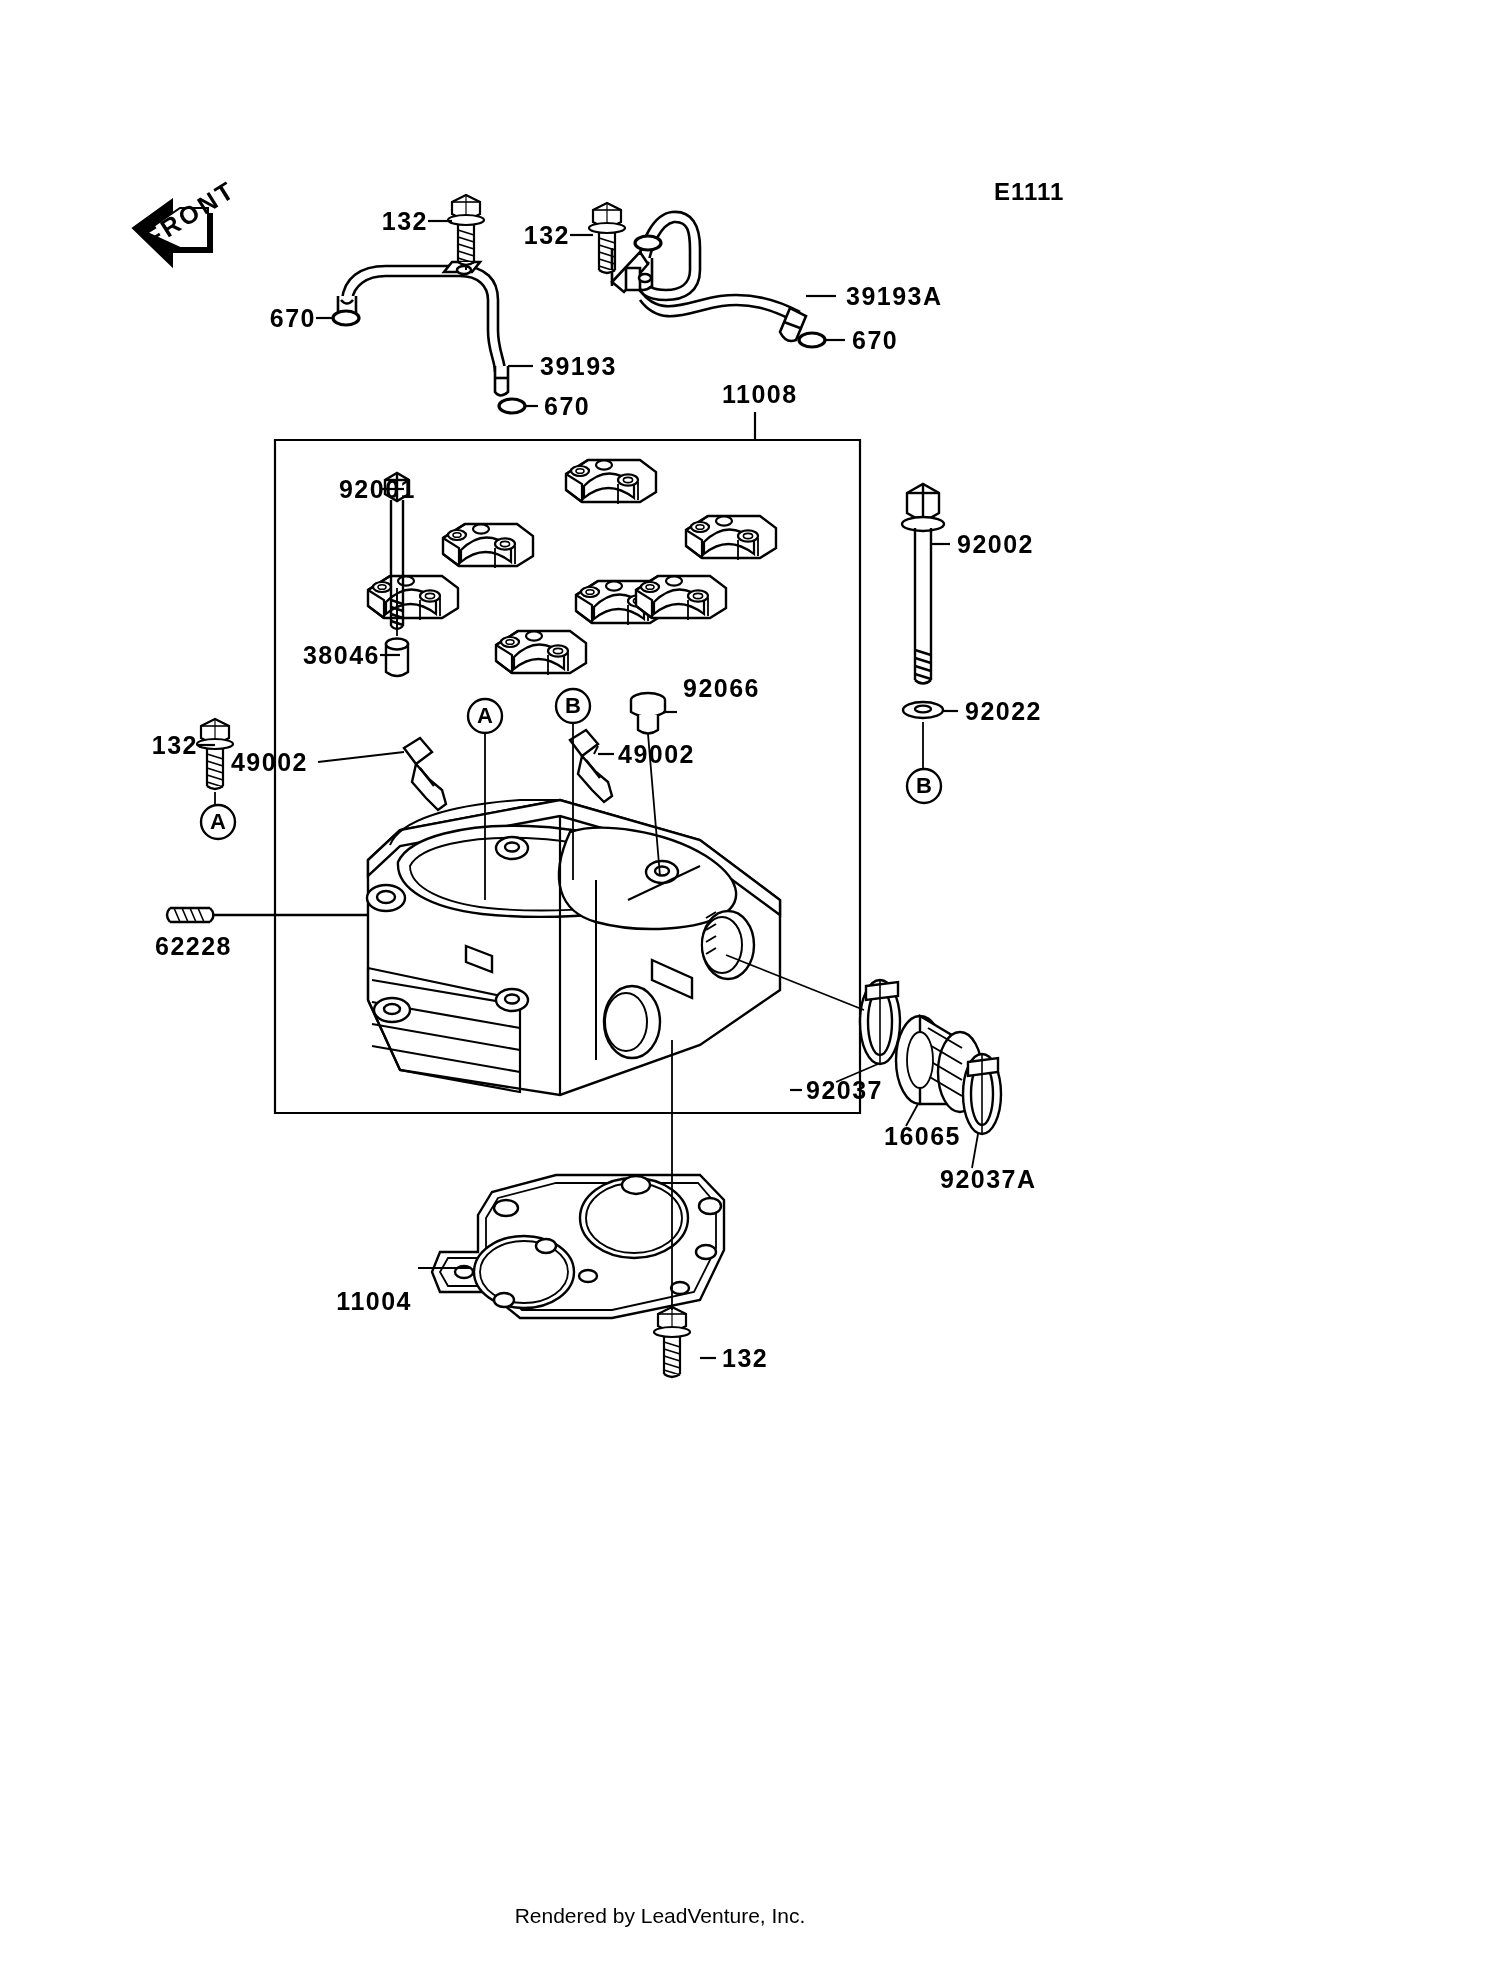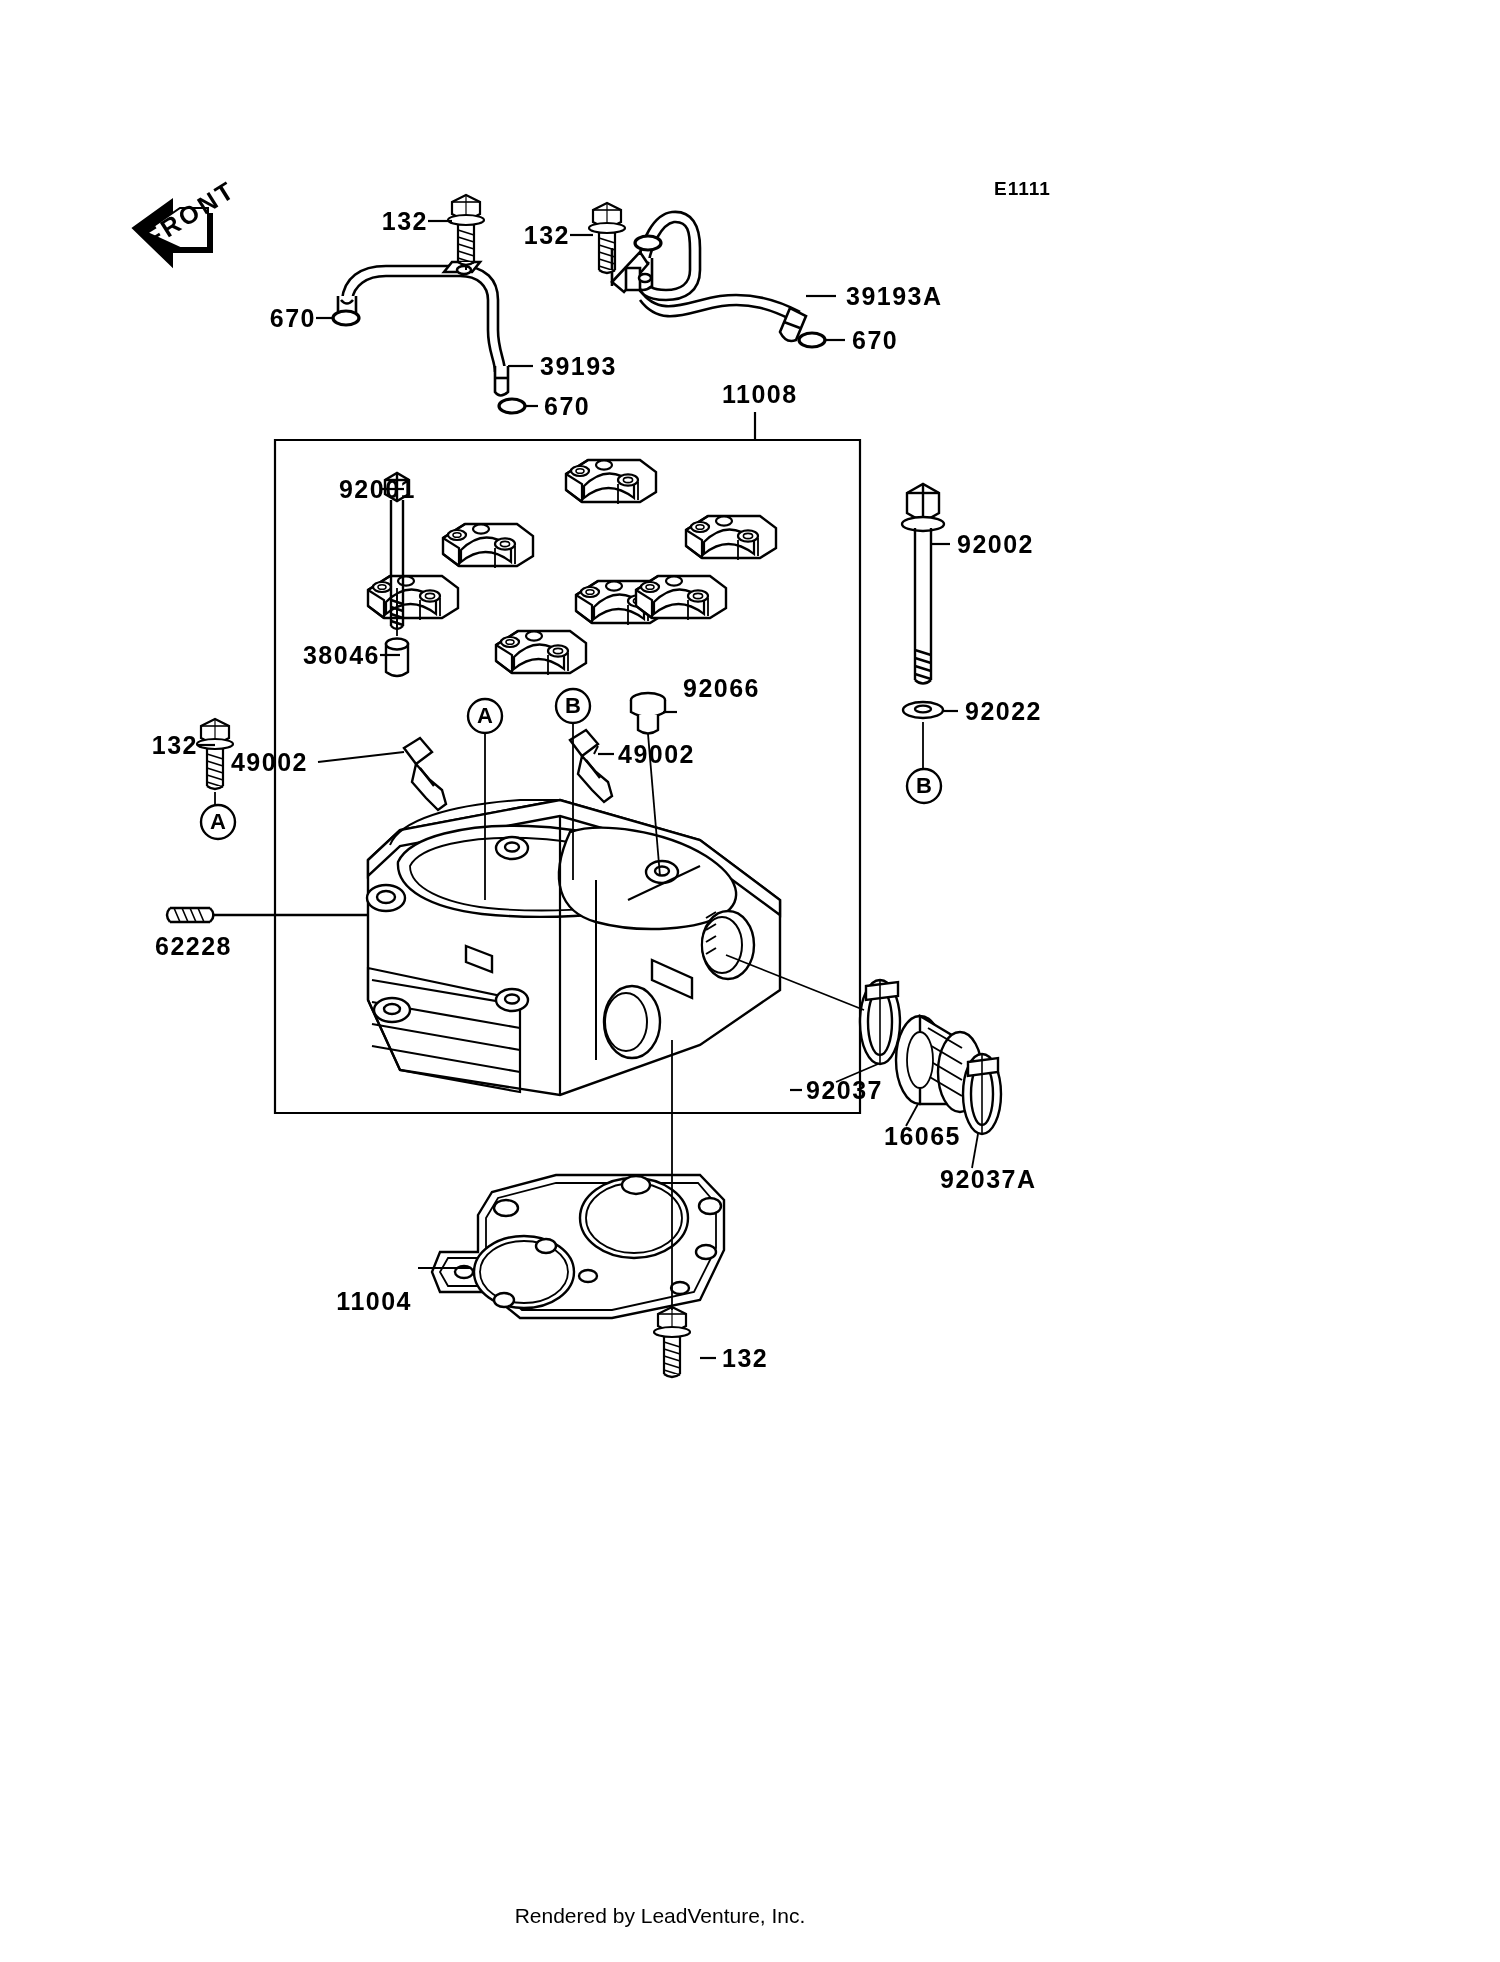--- a/index.html
+++ b/index.html
@@ -36,21 +36,21 @@
     color: #000000;
     white-space: nowrap;
     line-height: 1;
   }
   .lbl.right { transform: translate(-100%, -50%); }
   .lbl.left  { transform: translate(0, -50%); }
   .code-lbl {
     position: absolute;
     font-family: "Liberation Sans", sans-serif;
     font-weight: bold;
-    font-size: 19px;
+    font-size: 24px;
     letter-spacing: 1px;
     color: #000000;
     white-space: nowrap;
   }
   #footer {
     position: absolute;
     left: 0;
     bottom: 34px;
     width: 1320px;
     text-align: center;

